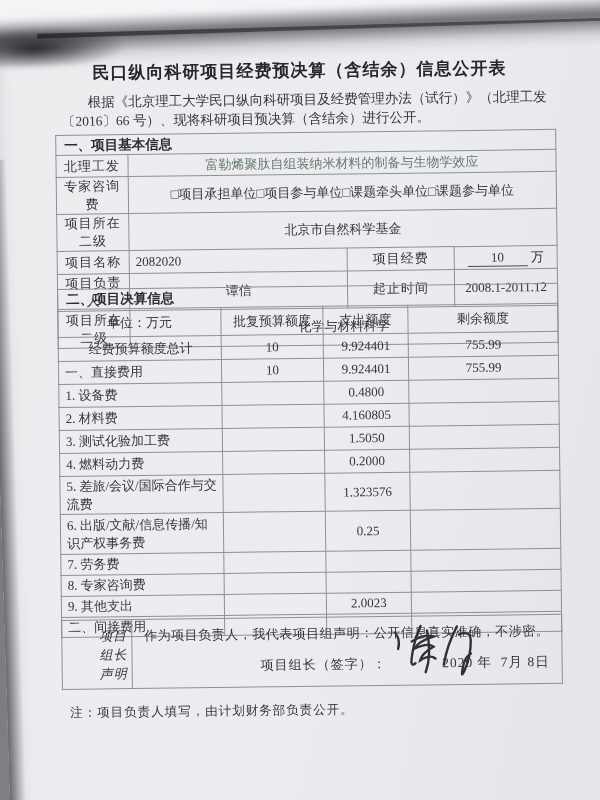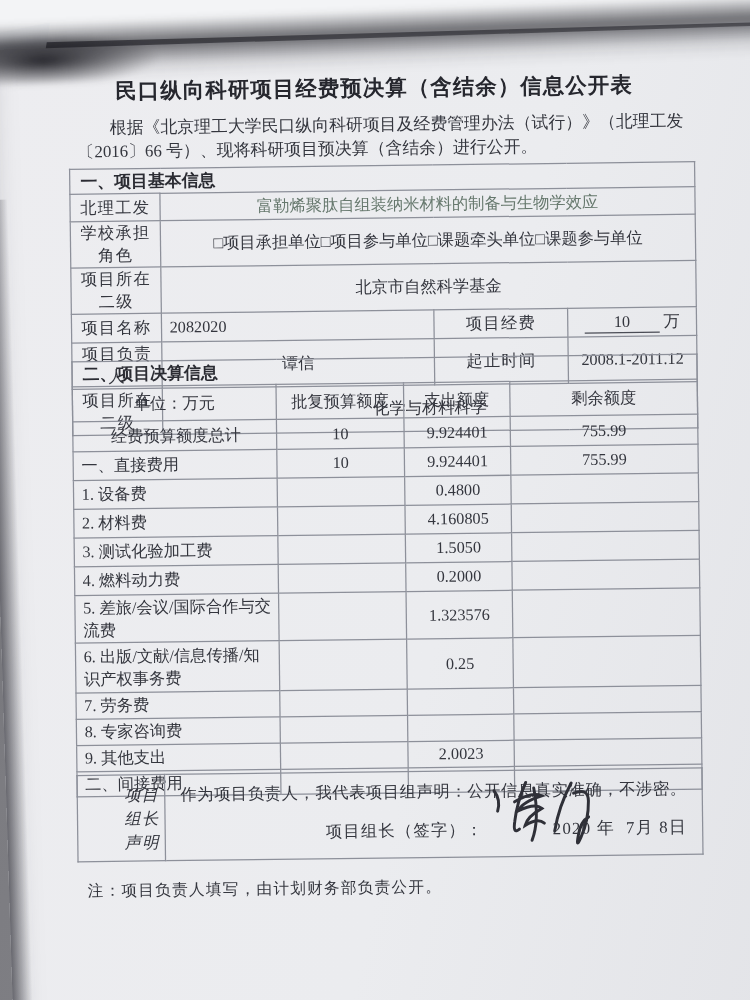--- a/index.html
+++ b/index.html
@@ -102,21 +102,21 @@
       </colgroup>
     <tbody>
         <tr class="h20">
       <td colspan="4" class="sec">一、项目基本信息</td>
     </tr>
     <tr class="h22">
       <td class="lab">北理工发</td>
       <td colspan="3" class="c green">富勒烯聚肽自组装纳米材料的制备与生物学效应</td>
     </tr>
     <tr class="h22">
-      <td class="lab">学校承担角色</td>
+      <td class="lab">专家咨询费</td>
       <td colspan="3" class="c">□项目承担单位□项目参与单位□课题牵头单位□课题参与单位</td>
     </tr>
     <tr class="h22">
       <td class="lab">项目所在二级</td>
       <td colspan="3" class="c">北京市自然科学基金</td>
     </tr>
     <tr class="h23">
       <td class="lab">项目名称</td>
       <td class="vall">2082020</td>
       <td class="lab">项目经费</td>

